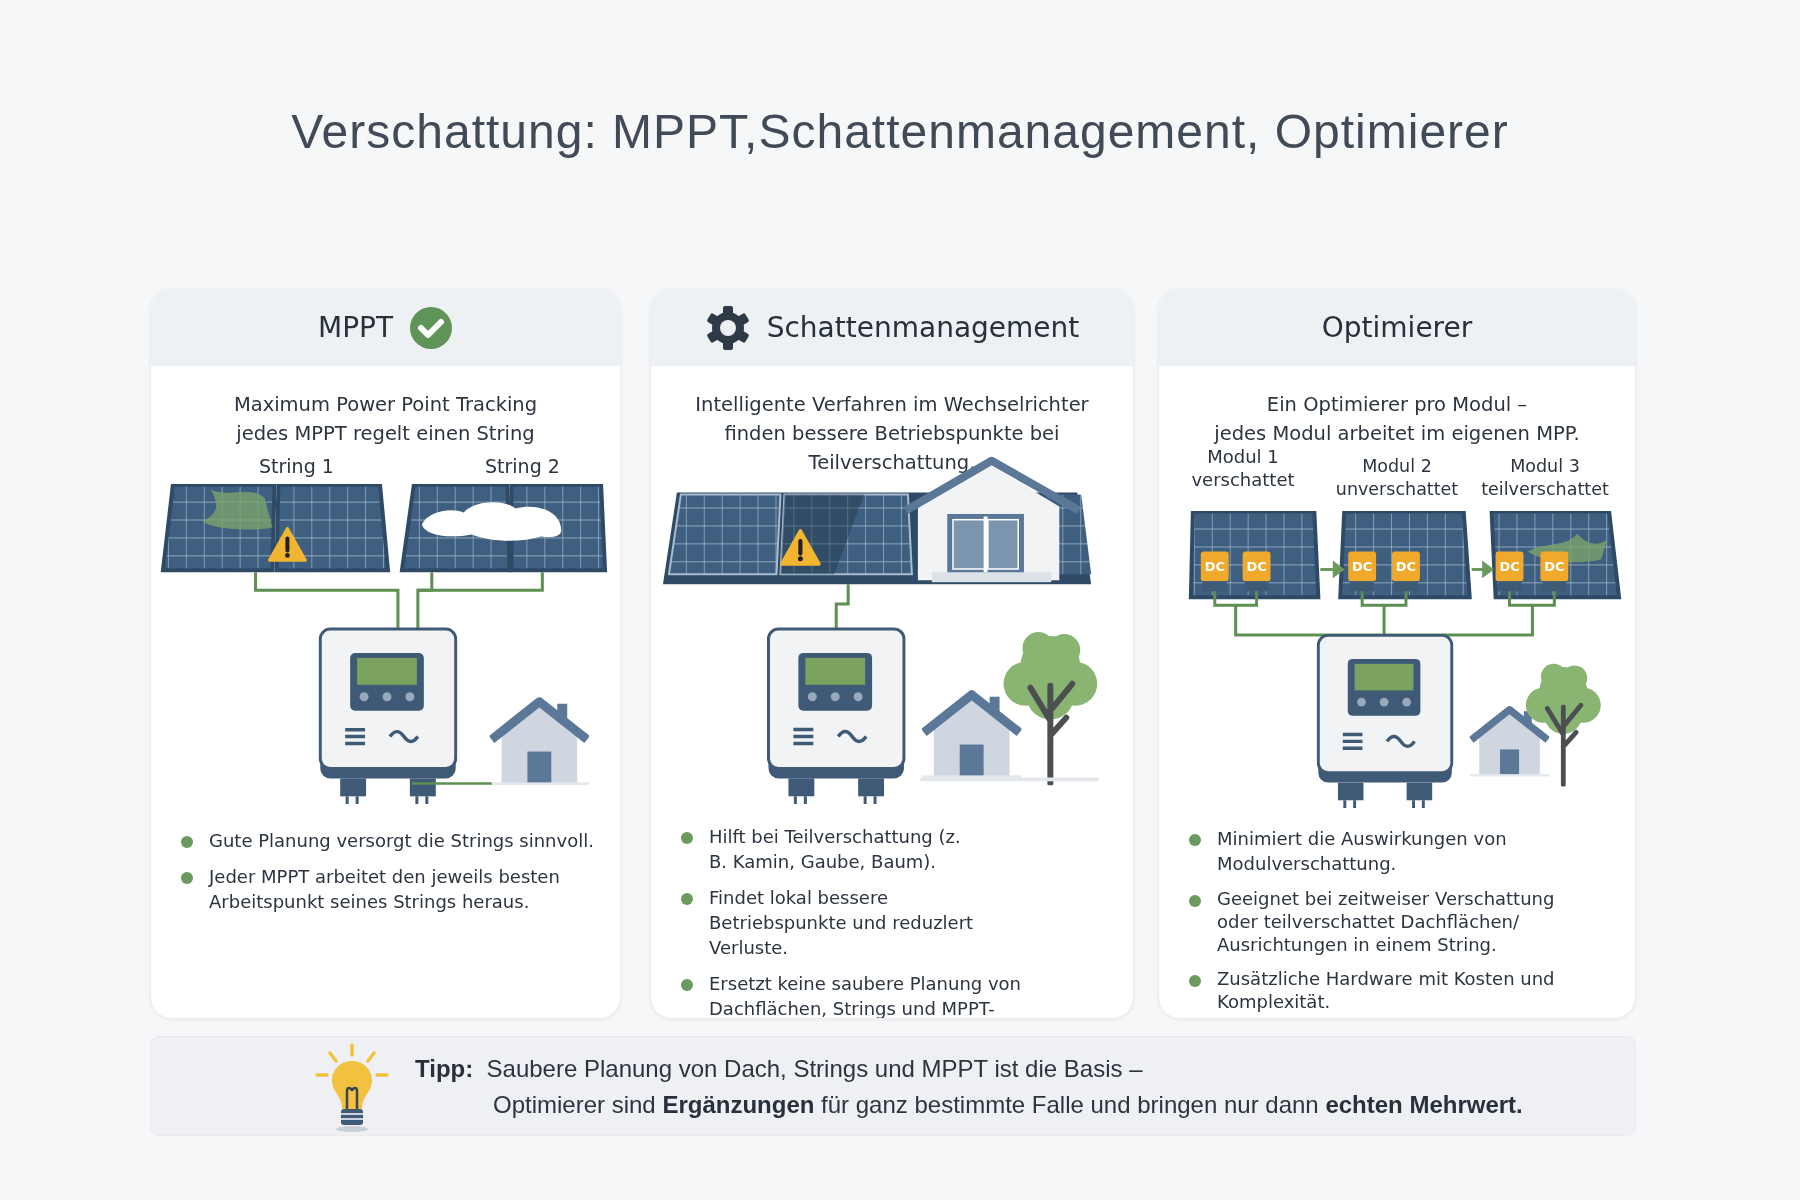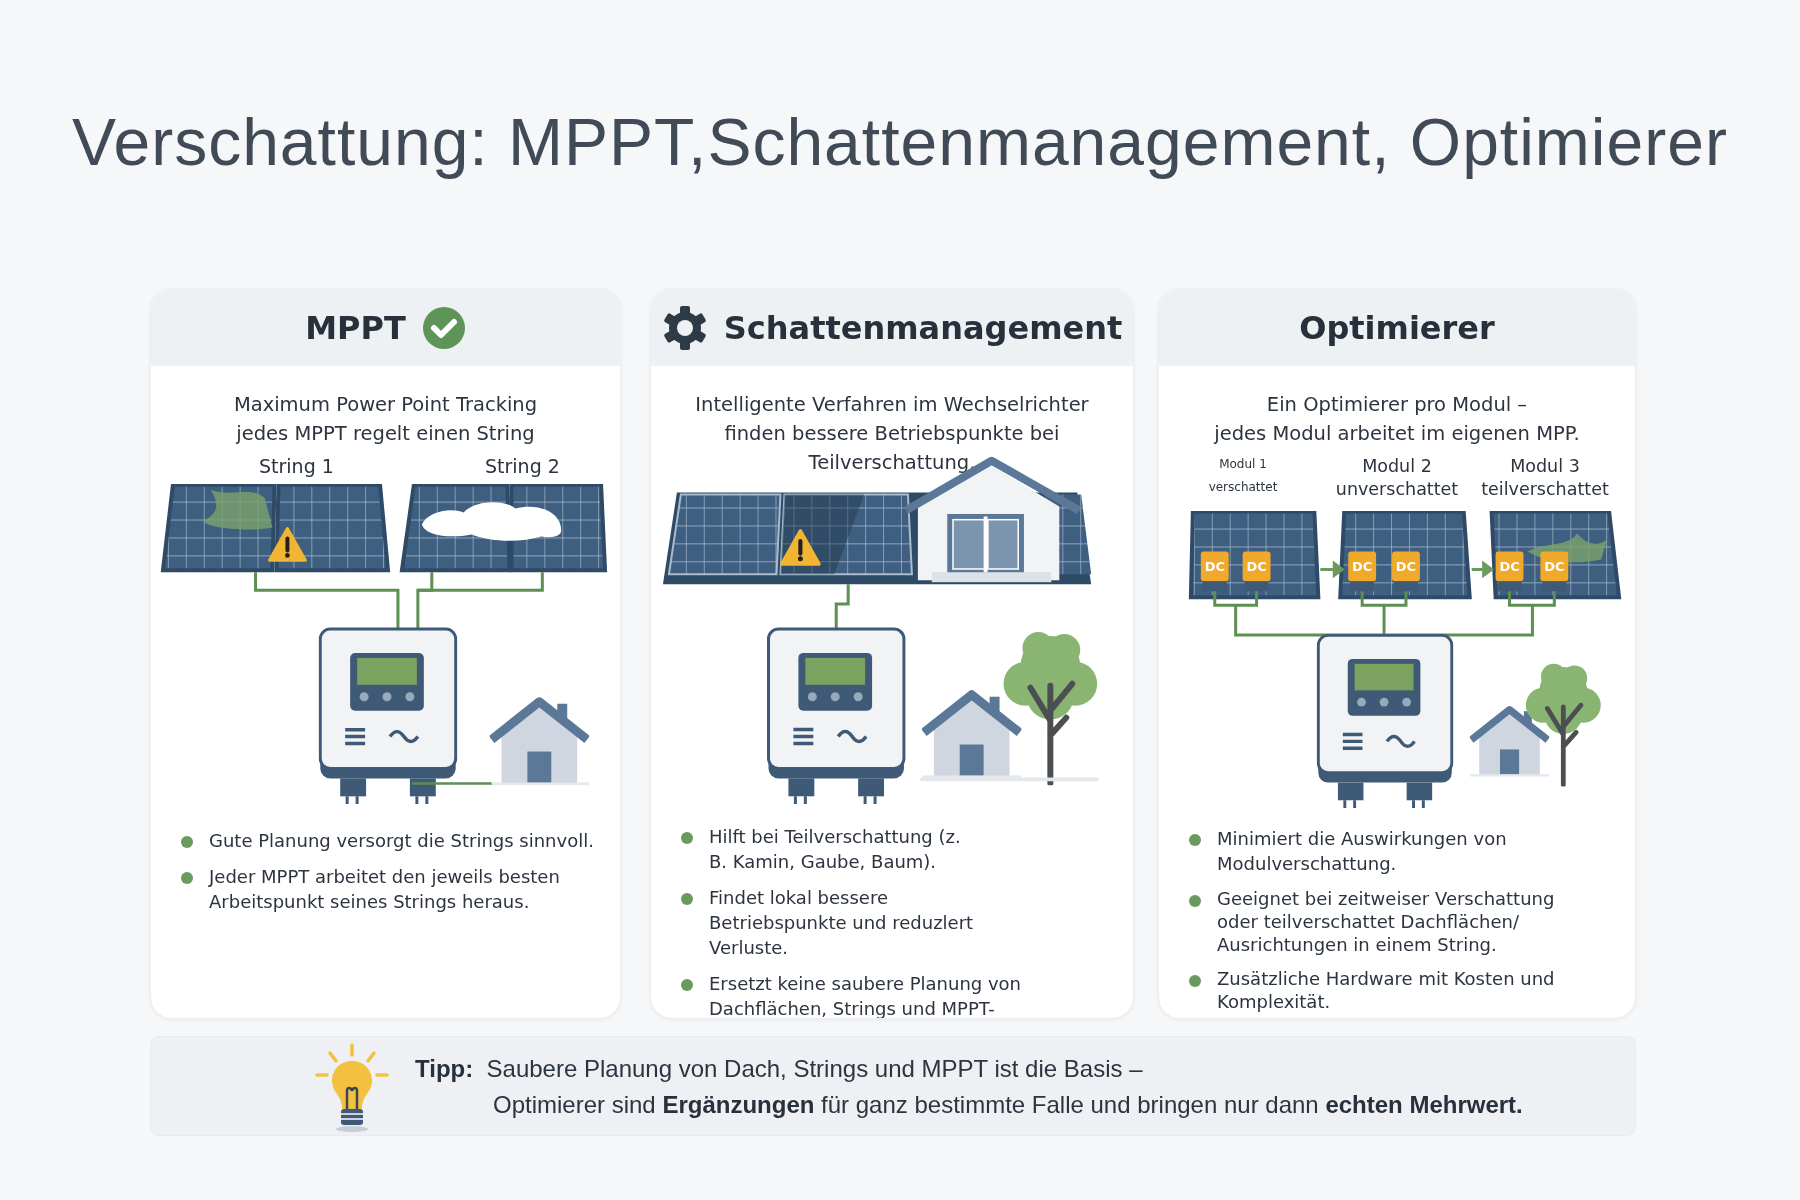--- a/index.html
+++ b/index.html
@@ -1,21 +1,21 @@
 <!DOCTYPE html>
 <html><head>
 <meta charset="utf-8">
 <style>
   *{box-sizing:border-box;margin:0;padding:0}
   html,body{width:1800px;height:1200px;background:#f6f7f8;overflow:hidden}
   body{font-family:"DejaVu Sans","Liberation Sans",sans-serif;color:#2c3440;position:relative}
-  .title{position:absolute;left:0;top:104px;width:1800px;text-align:center;font-family:"Liberation Sans",sans-serif;font-size:66px;color:#414b57;letter-spacing:1px;font-weight:400}
+  .title{position:absolute;left:0;top:104px;width:1800px;text-align:center;font-family:"Liberation Sans",sans-serif;font-size:48px;color:#414b57;letter-spacing:1px;font-weight:400}
   .card{position:absolute;top:288px;height:731px;background:#fff;border-radius:22px;box-shadow:0 1px 4px rgba(0,0,0,0.06);border:1px solid #eceef1;overflow:hidden}
   .card-head{height:77px;background:#eef1f4;display:flex;align-items:center;justify-content:center;gap:16px}
-  .card-title{font-size:32px;font-weight:bold;color:#27303b}
+  .card-title{font-size:28px;font-weight:normal;color:#27303b}
   .card-sub{text-align:center;font-size:19.5px;line-height:29px;color:#2c3440;margin-top:24px}
   .diagram{position:absolute;left:0;width:100%}
   .bullets{position:absolute;left:28px;right:20px;list-style:none}
   .bullets li{position:relative;padding-left:30px;font-size:18px;line-height:25px;color:#2c3440;margin-bottom:11px}
   .bullets li::before{content:"";position:absolute;left:2px;top:8px;width:12px;height:12px;border-radius:50%;background:#6b9a5e}
   .lbl{position:absolute;font-size:19px;color:#2c3440;text-align:center;line-height:23px}
   .tip{position:absolute;left:150px;top:1036px;width:1486px;height:100px;background:#eef0f3;border-radius:9px;border:1px solid #e8eaee}
   .tip-text{position:absolute;left:264px;top:14px;font-size:24px;line-height:36px;color:#2c3440;font-family:"Liberation Sans",sans-serif}
   .tip-text b{font-weight:bold;color:#27303b}
   .tip-line2{padding-left:78px;display:block}
@@ -156,21 +156,21 @@
 </div>
 
 <div class="card" style="left:1158px;width:478px">
   <div class="card-head">
     <span class="card-title">Optimierer</span>
   </div>
   <div class="card-sub">
     <div>Ein Optimierer pro Modul –</div>
     <div>jedes Modul arbeitet im eigenen MPP.</div>
   </div>
-  <div class="lbl" style="left:32px;top:164px;width:104px;font-size:12px">
+  <div class="lbl" style="left:32px;top:156px;width:104px;font-size:18px">
     <div>Modul 1</div>
     <div>verschattet</div>
   </div>
   <div class="lbl" style="left:174px;top:166px;width:128px;font-size:17.5px">
     <div>Modul 2</div>
     <div>unverschattet</div>
   </div>
   <div class="lbl" style="left:322px;top:166px;width:128px;font-size:17.5px">
     <div>Modul 3</div>
     <div>teilverschattet</div>

